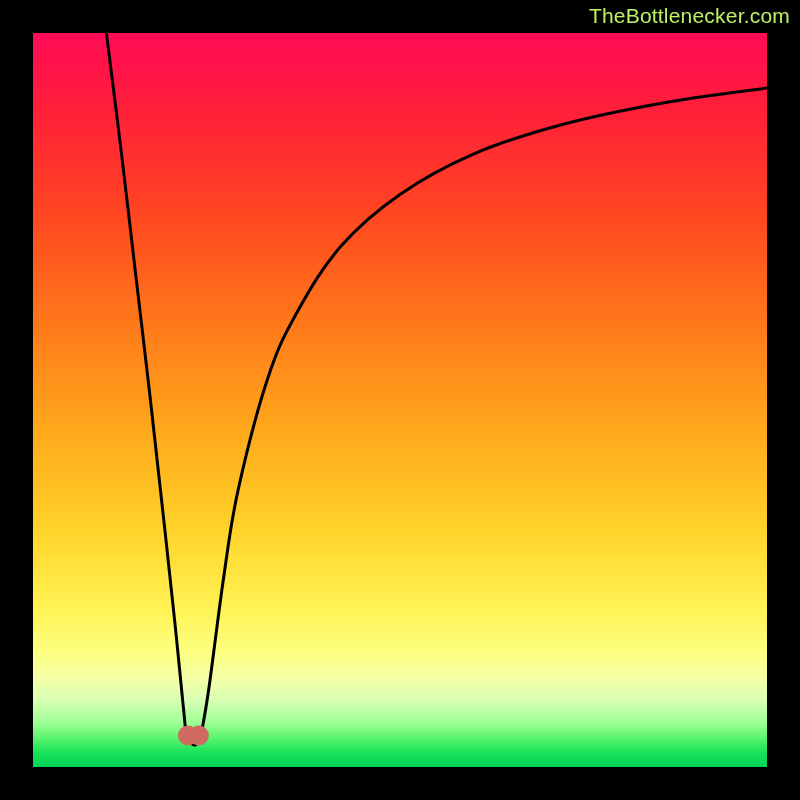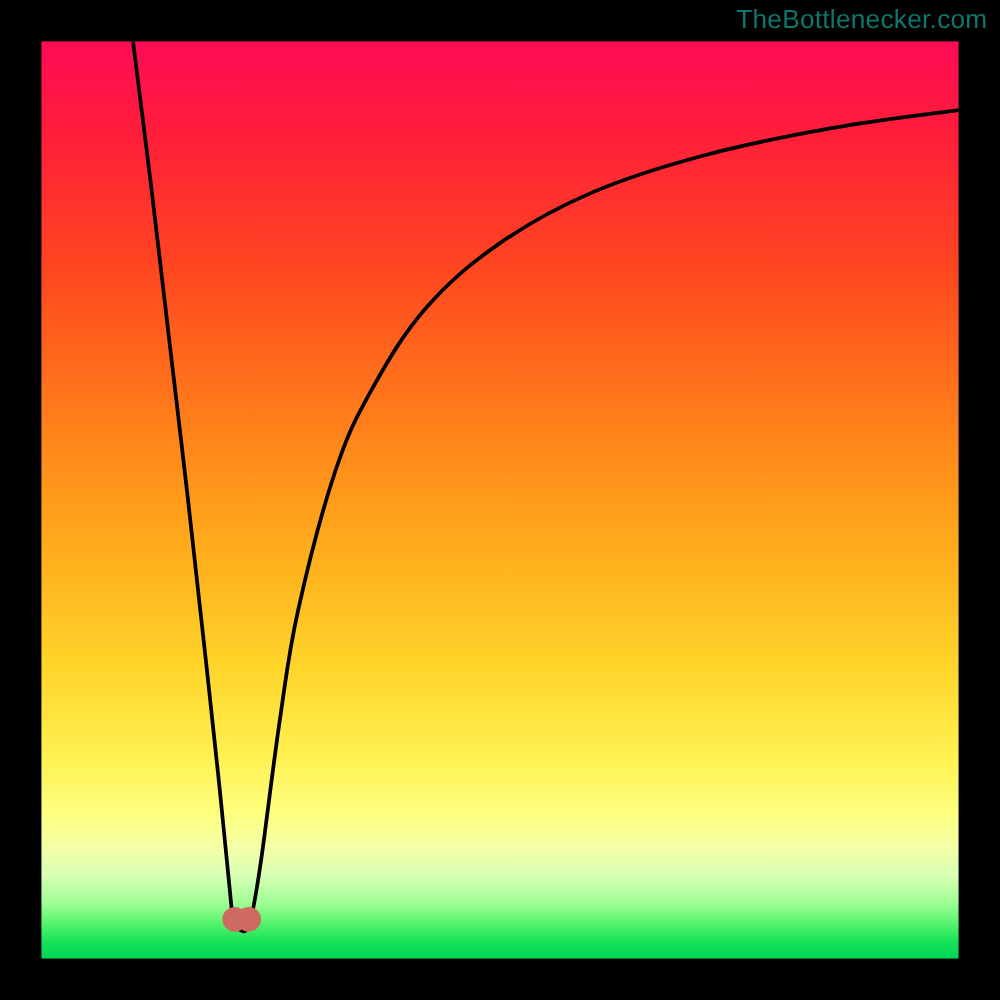--- a/index.html
+++ b/index.html
@@ -47,21 +47,21 @@
     );
   }
   .curve {
     position: absolute;
     inset: 0;
   }
   .watermark {
     position: absolute;
     top: 4px;
     right: 10px;
-    color: #0f766e;
+    color: #bef264;
     font-size: 21px;
     font-weight: 500;
     letter-spacing: 0.2px;
     user-select: none;
   }
 </style>
 </head>
 <body>
 
 <div class="frame">

